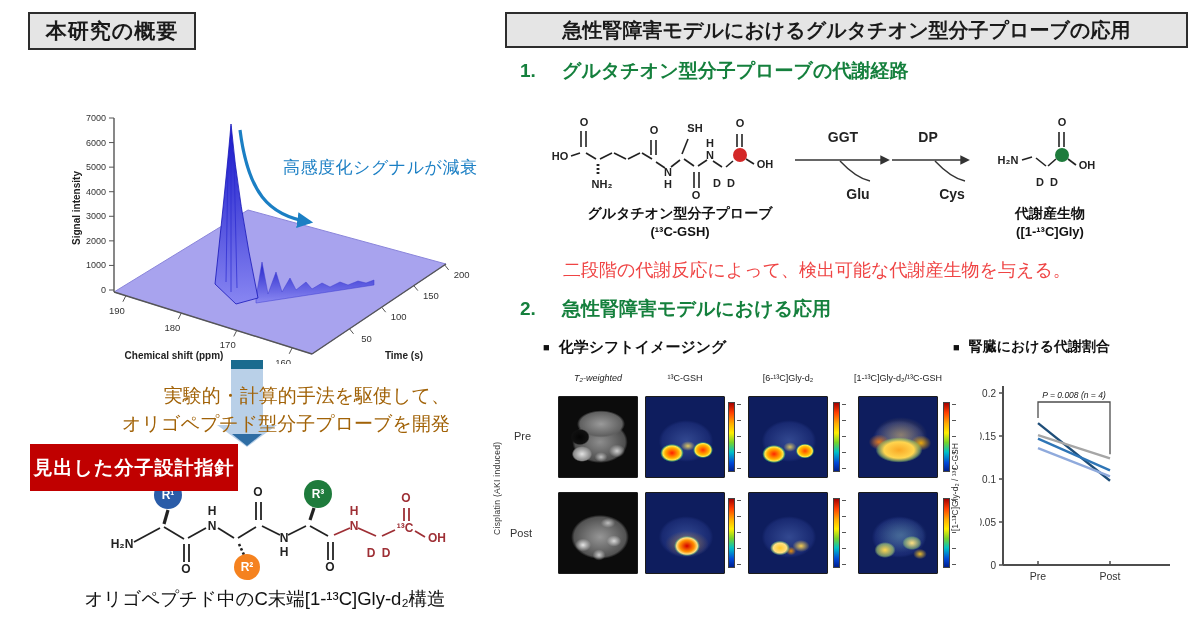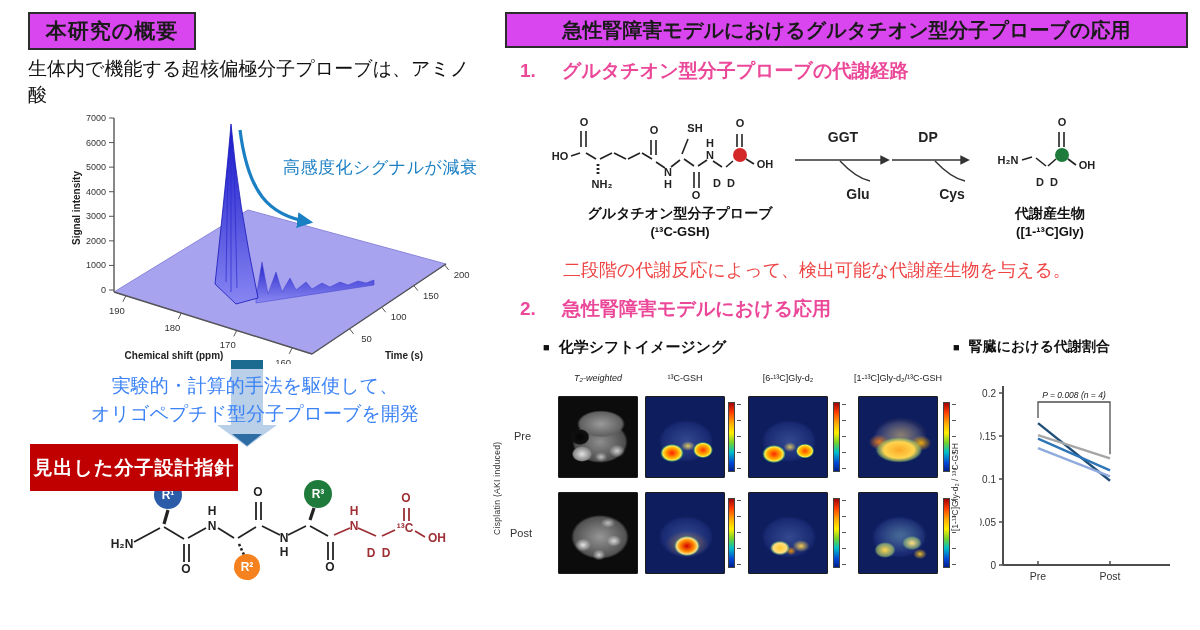--- a/index.html
+++ b/index.html
@@ -1,30 +1,30 @@
 <!DOCTYPE html>
 <html><head>
 <meta charset="utf-8">
 <style>
 *{margin:0;padding:0;box-sizing:border-box}
 html,body{width:1200px;height:630px;background:#fff}
 body{font-family:"Liberation Sans","DejaVu Sans",sans-serif;color:#1a1a1a}
 #stage{position:relative;width:1200px;height:630px;background:#fff;overflow:hidden}
 .abs{position:absolute}
-.title-box{border:2px solid #2d2d2d;background:#d946ef;font-weight:bold;display:flex;align-items:center;justify-content:center;text-align:center}
+.title-box{border:2px solid #2d2d2d;background:#e5e5e5;font-weight:bold;display:flex;align-items:center;justify-content:center;text-align:center}
 #left-title{left:28px;top:12px;width:168px;height:38px;font-size:21px;letter-spacing:1px}
 #right-title{left:505px;top:12px;width:683px;height:36px;font-size:20px}
 #intro{left:28px;top:56px;width:460px;font-size:19px;line-height:1.38;color:#111}
 #decay-note{left:283px;top:156px;font-size:17px;font-weight:normal;color:#1b7fc4;letter-spacing:0.5px}
-#method-text{left:60px;top:372px;width:390px;text-align:center;font-size:19px;line-height:1.45;color:#3b82f6;z-index:3}
+#method-text{left:60px;top:382px;width:390px;text-align:right;font-size:19px;line-height:1.45;color:#a16207;z-index:3}
 #down-arrow{left:210px;top:358px;z-index:1}
 #design-box{left:30px;top:444px;width:208px;height:47px;background:#c00000;color:#fff;font-weight:bold;font-size:19px;display:flex;align-items:center;justify-content:center;letter-spacing:1px;z-index:2}
 #peptide-svg{left:92px;top:468px;width:370px;height:114px}
 #peptide-caption{left:55px;top:586px;width:420px;text-align:center;font-size:18.5px;color:#111}
-.sec-head{font-weight:bold;font-size:19px;color:#ec4899}
+.sec-head{font-weight:bold;font-size:19px;color:#15803d}
 #sec1{left:520px;top:58px}
 #sec2{left:520px;top:296px}
 .sec-no{display:inline-block;width:42px}
 #scheme-svg{left:540px;top:98px;width:655px;height:160px}
 #sec1-caption{left:563px;top:258px;font-size:18px;color:#ef4444}
 .sub-head{position:absolute;font-weight:bold;font-size:15px;color:#111;display:flex;align-items:center;gap:9px}
 .bullet{font-size:11px;line-height:1;color:#111}
 #imaging-head{left:543px;top:338px}
 #kidney-head{left:953px;top:338px;font-size:14px}
 #cisplatin-label{left:492px;top:398px;width:13px;height:180px;writing-mode:vertical-rl;transform:rotate(180deg);font-size:8.5px;color:#333;text-align:center;letter-spacing:0.3px}
@@ -93,21 +93,20 @@
 .enz{font-size:14px;font-weight:bold;fill:#222}
 </style>
 </head>
 <body>
 
 <div id="stage">
 
   <div id="left-title" class="abs title-box">本研究の概要</div>
 
   <div id="intro" class="abs">
-    <div>生体内で機能する超核偏極分子プローブは、アミノ酸</div>
   </div>
 
   <svg id="plot3d-svg" class="abs" style="left:22px;top:112px" width="456" height="252" viewBox="0 0 456 252">
     <defs>
       <linearGradient id="peakGrad" x1="0" y1="0" x2="0" y2="1">
         <stop offset="0" stop-color="#1616c8"></stop>
           <stop offset="1" stop-color="#8886f2"></stop>
       </linearGradient>
       <marker id="arrb" viewBox="0 0 10 10" refX="8" refY="5" markerWidth="5" markerHeight="5" orient="auto-start-reverse">
         <path d="M0,0 L10,5 L0,10 z" fill="#1b7fc4"></path>
@@ -220,20 +219,21 @@
     <text x="238" y="103" class="chem-t" text-anchor="middle">O</text>
     <text x="262" y="62" class="chem-t chem-r" text-anchor="middle">N</text>
     <text x="262" y="47" class="chem-t chem-r" text-anchor="middle">H</text>
     <text x="279" y="89" class="chem-t chem-r" text-anchor="middle">D</text>
     <text x="294" y="89" class="chem-t chem-r" text-anchor="middle">D</text>
     <text x="313" y="64" class="chem-t chem-r" text-anchor="middle">¹³C</text>
     <text x="314" y="34" class="chem-t chem-r" text-anchor="middle">O</text>
     <text x="345" y="74" class="chem-t chem-r" text-anchor="middle">OH</text>
   </svg>
 
+  <div id="peptide-caption" class="abs">オリゴペプチド中のC末端[1-¹³C]Gly-d₂構造</div>
 
   <div id="right-title" class="abs title-box">急性腎障害モデルにおけるグルタチオン型分子プローブの応用</div>
 
   <div id="sec1" class="abs sec-head">
     <span class="sec-no">1.</span><span>グルタチオン型分子プローブの代謝経路</span>
   </div>
 
   <svg id="scheme-svg" class="abs" viewBox="0 0 655 160">
     <defs>
       <marker id="arrk" viewBox="0 0 10 10" refX="8" refY="5" markerWidth="6" markerHeight="6" orient="auto-start-reverse">

